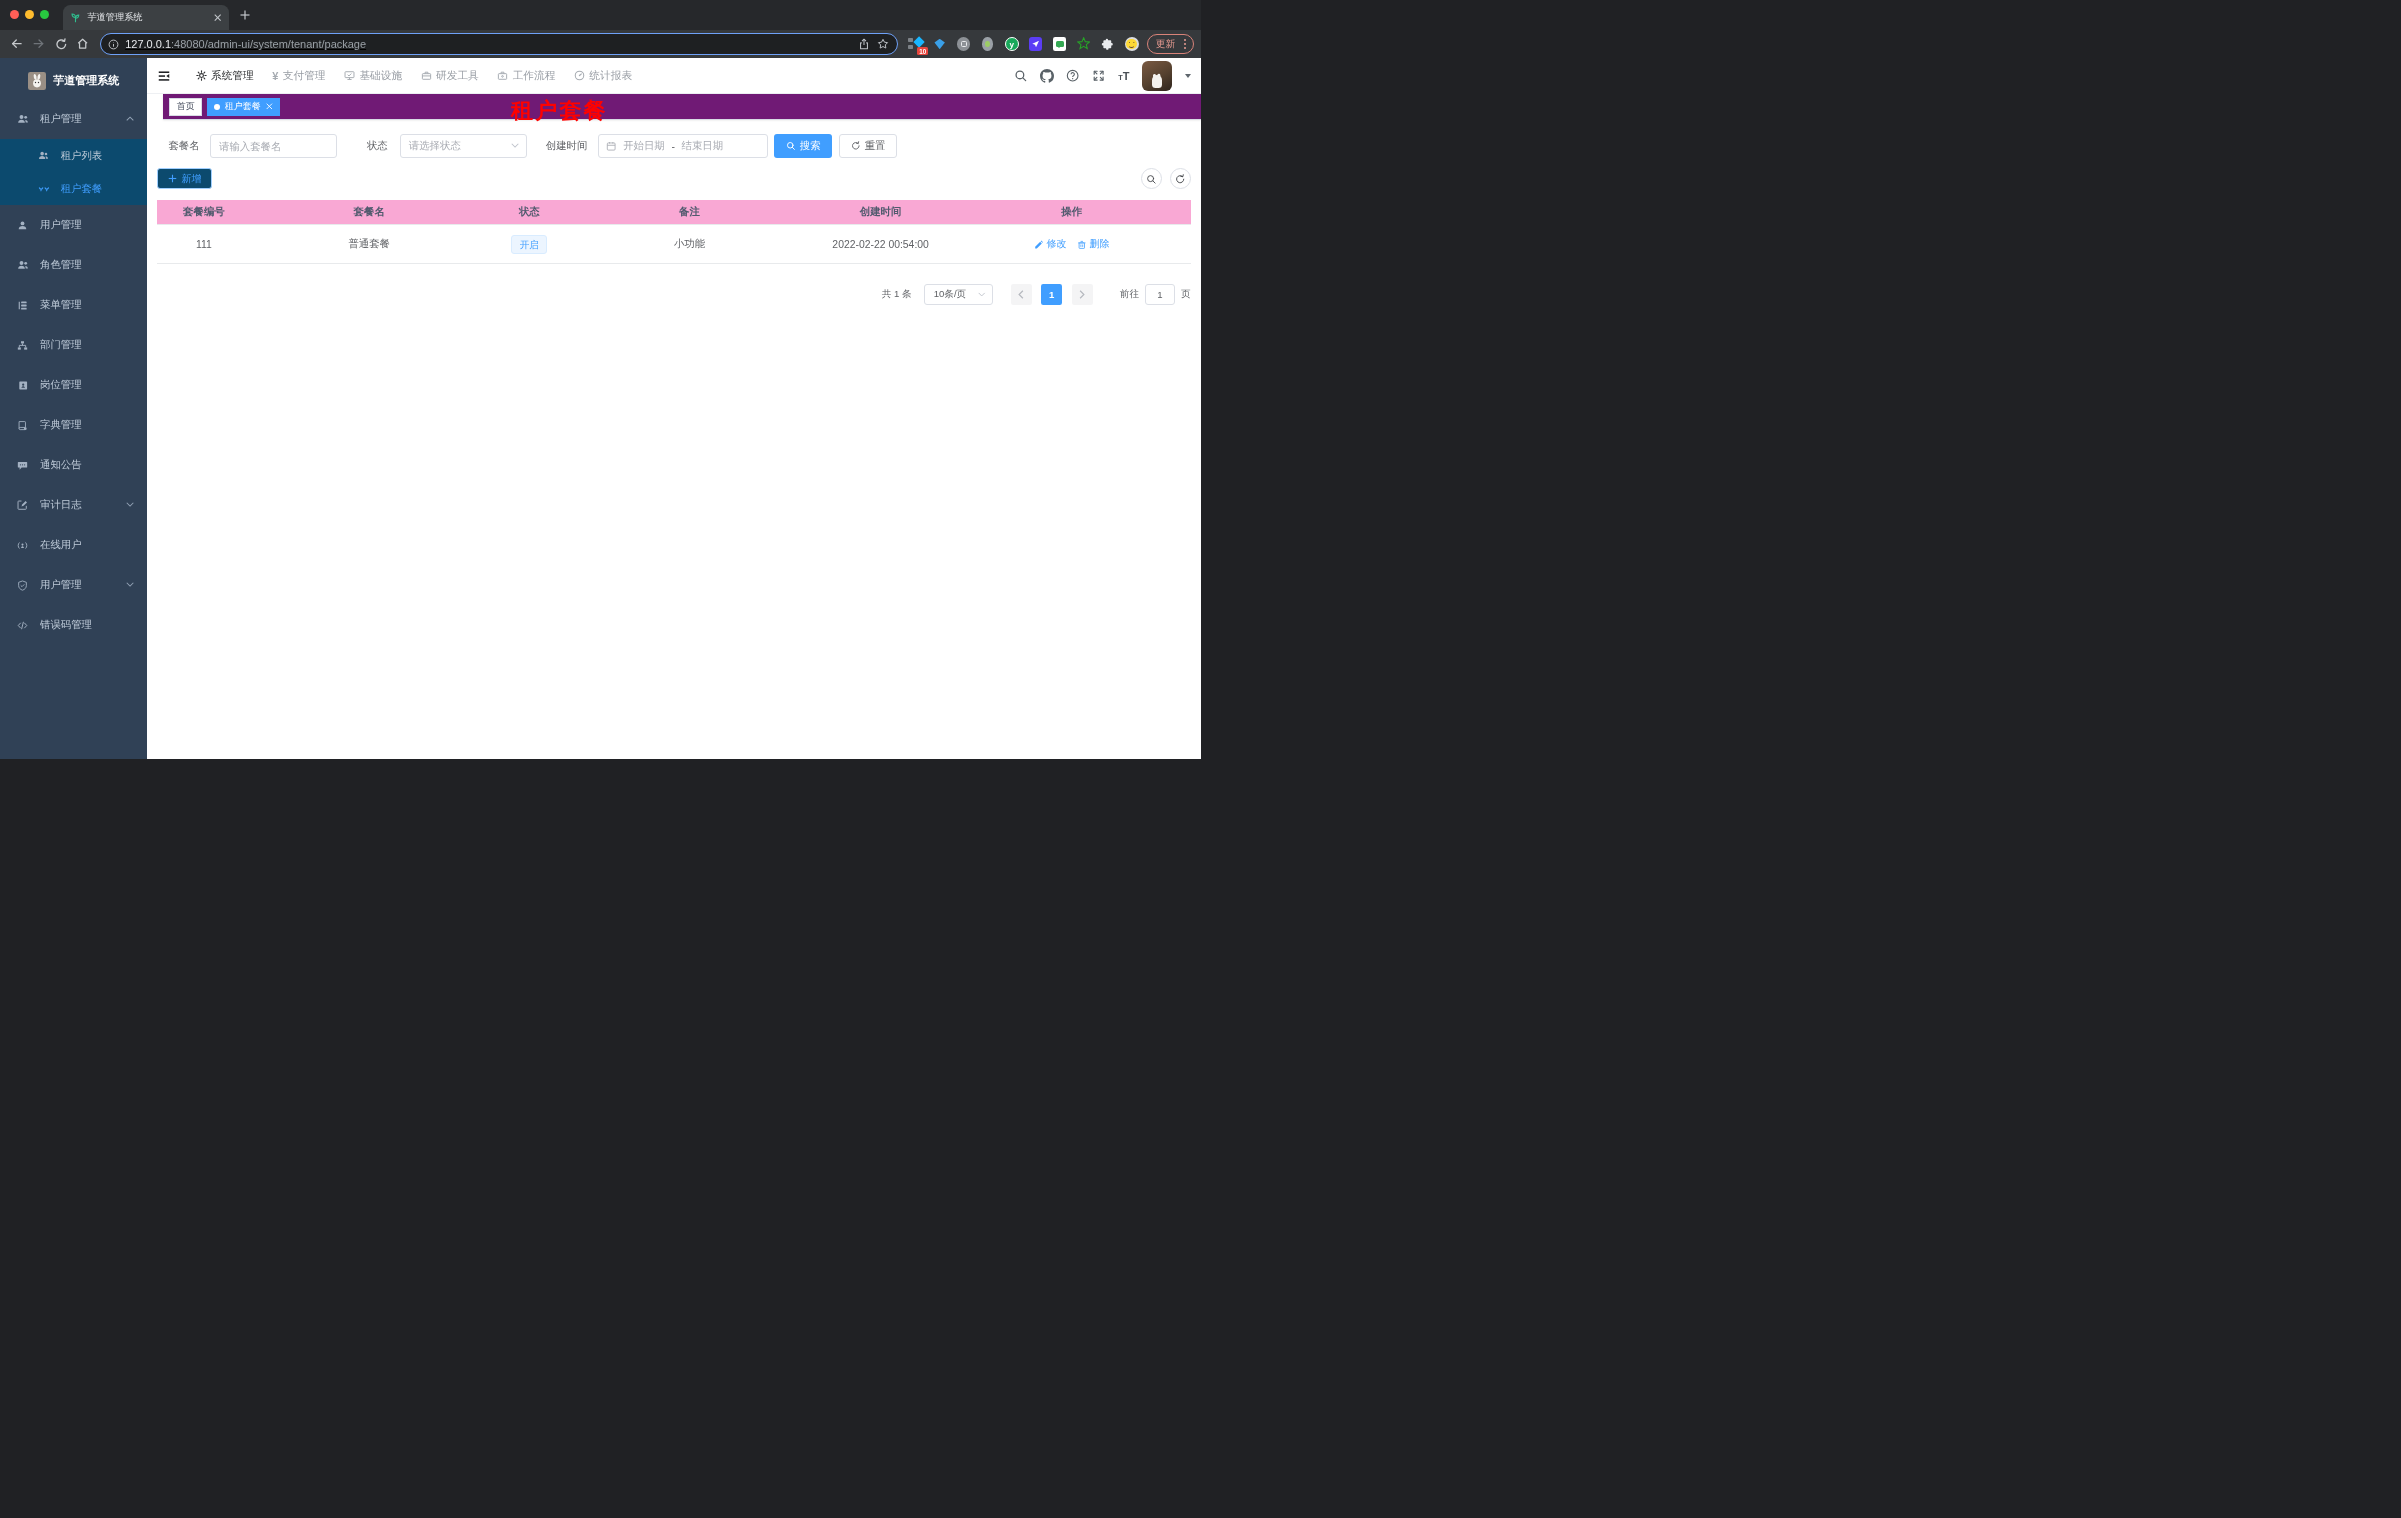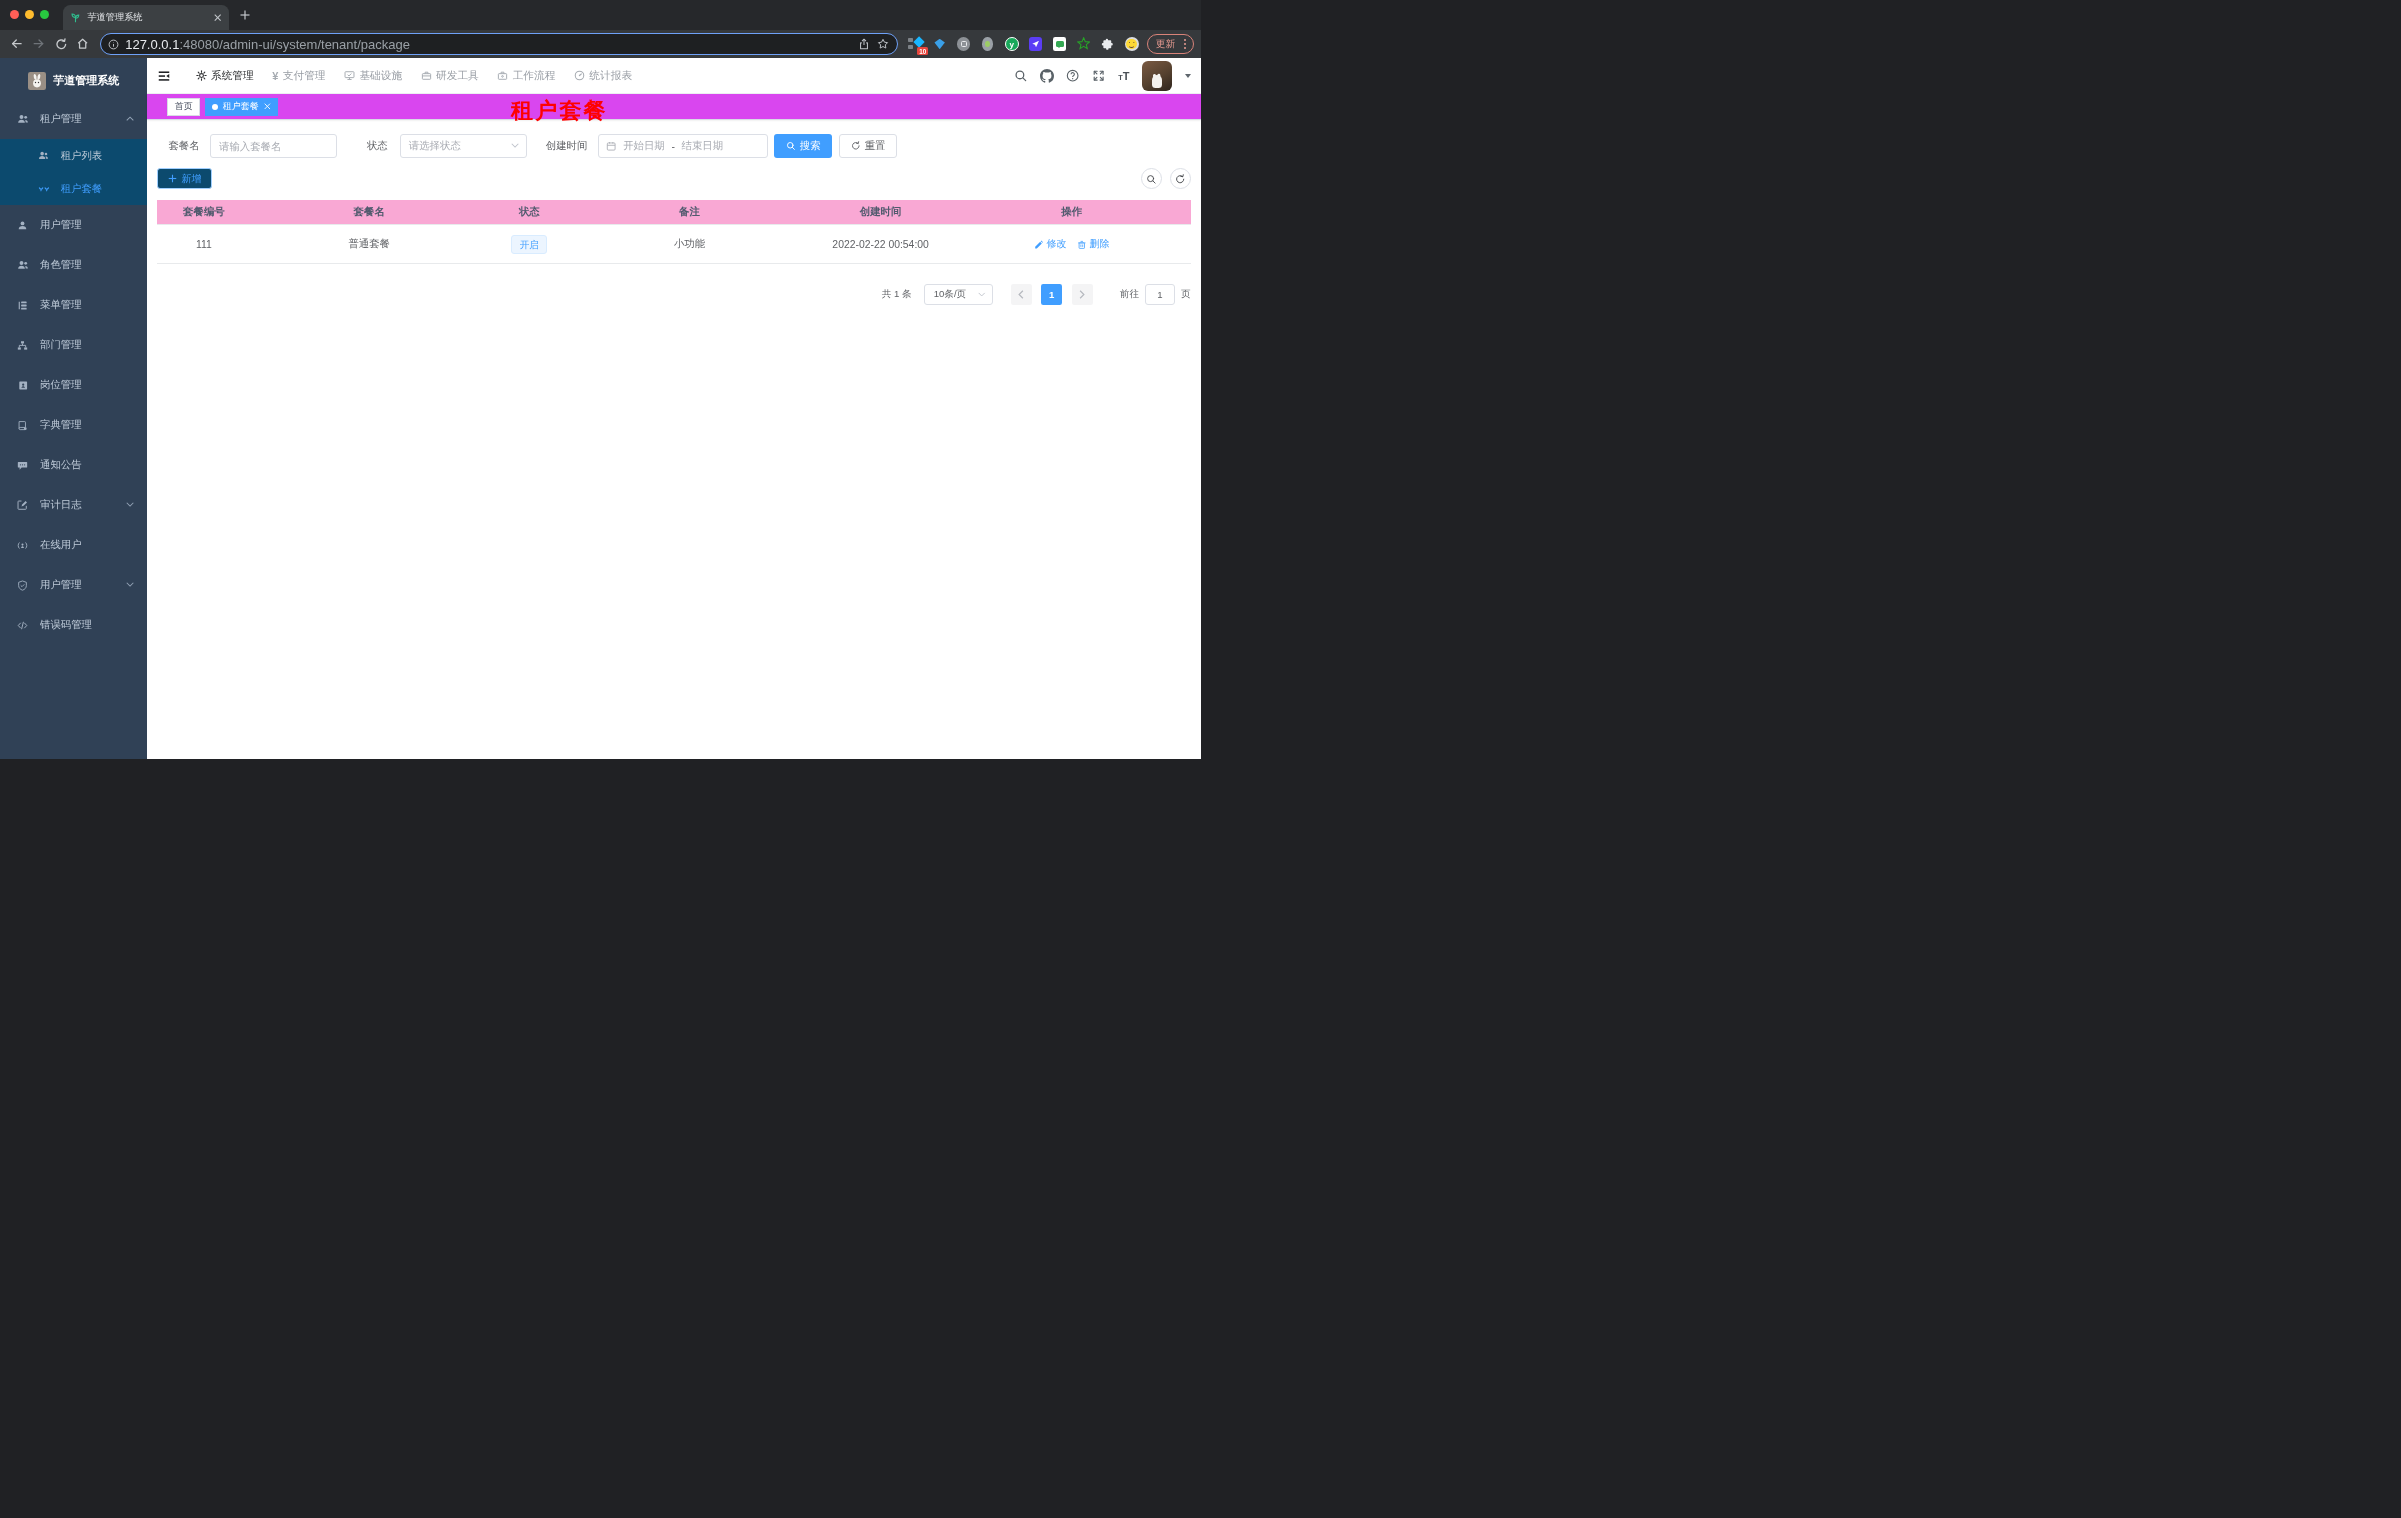--- a/index.html
+++ b/index.html
@@ -14,21 +14,21 @@
   .dot.r { background: #ff5f57; } .dot.y { background: #febc2e; } .dot.g { background: #28c840; }
   .tab { position: absolute; left: 63px; top: 5.2px; width: 166px; height: 24.4px; background: #3c4043;
          border-radius: 7.4px 7.4px 0 0; display: flex; align-items: center; padding: 0 7.4px; }
   .tab-title { color: #e8eaed; font-size: 9.2px; margin-left: 6px; flex: 1; white-space: nowrap; overflow: hidden; }
   .newtab { position: absolute; left: 239px; top: 9px; color: #c3c7cb; }
   .toolbar { height: 28px; background: #36393c; display: flex; align-items: center; padding: 0 7.4px; }
   .nav-ico { width: 19px; height: 19px; display: flex; align-items: center; justify-content: center; color: #c6c9cc; margin-right: 3px; }
   .nav-ico.dim { color: #6f7479; }
   .omnibox { flex: 1; height: 22px; margin: 0 4.4px; background: #1e2022; border: 1.5px solid #6ea1f8;
              border-radius: 11px; display: flex; align-items: center; padding: 0 7.4px; min-width: 0; }
-  .url { font-size: 13px; margin-left: 6px; white-space: nowrap; overflow: hidden; flex: 1; }
+  .url { font-size: 11px; margin-left: 6px; white-space: nowrap; overflow: hidden; flex: 1; text-decoration: underline; }
   .url .host { color: #e8eaed; } .url .rest { color: #9aa0a6; }
   .omni-ico { color: #bdc1c6; margin-left: 7.4px; flex: none; }
   .extrow { display: flex; align-items: center; gap: 9px; margin: 0 6px; }
   .ext { width: 15px; height: 15px; position: relative; display: flex; align-items: center; justify-content: center; }
   .ext .badge { position: absolute; right: -5.2px; bottom: -3.7px; background: #e8453c; color: #fff; font-size: 6.3px;
                 padding: 0.7px 2.2px; border-radius: 1.5px; font-weight: 700; }
   .diamond { width: 8.1px; height: 8.1px; background: #19b5fe; transform: rotate(45deg); position: absolute; right: 0; top: 1.5px; }
   .mini-sq { width: 4.4px; height: 4.4px; background: #7d8287; border-radius: 0.7px; position: absolute; left: 0; }
   .gem { width: 10.4px; height: 10.4px; background: #3aa0e8; clip-path: polygon(50% 0, 100% 35%, 50% 100%, 0 35%); }
   .circle-gray { width: 13.3px; height: 13.3px; border-radius: 50%; background: #8d9196; display: flex; align-items: center; justify-content: center; }
@@ -73,22 +73,22 @@
   .nav-item { display: flex; align-items: center; gap: 4.4px; font-size: 10.7px; color: #9b9fa5; color: #989da4; cursor: pointer; }
   .nav-item .n-ico { color: #a6abb1; display: flex; }
   .nav-item.active { color: #303133; } .nav-item.active .n-ico { color: #303133; }
   .header-right { margin-left: auto; display: flex; align-items: center; gap: 12.6px; padding-right: 10.4px; color: #5a6268; }
   .avatar { width: 30px; height: 30px; border-radius: 6px; background: linear-gradient(150deg, #7a5a43, #55412f 55%, #2e241c); position: relative; overflow: hidden; flex: none; }
   .avatar::before { content: ""; position: absolute; left: 9.6px; bottom: 3px; width: 10.4px; height: 12.6px; background: #f4f2ee; border-radius: 5.2px 5.2px 3.7px 3.7px; }
   .avatar::after { content: ""; position: absolute; left: 11px; bottom: 12.6px; width: 3px; height: 4.4px; background: #f4f2ee;
                    border-radius: 1.5px; box-shadow: 4.4px 0 0 #f4f2ee; transform: rotate(-4deg); }
   .caret-down { width: 0; height: 0; border: 3.7px solid transparent; border-top: 4.4px solid #5f666d; margin-top: 3.7px; }
 
-  .tags-row { height: 26px; display: flex; align-items: center; gap: 4.4px; padding-left: 20px;
-              border-bottom: 0.7px solid #d8dce5; box-shadow: 0 0.7px 2.2px rgba(0,0,0,.10); background: #d946ef; position: relative; z-index: 2; }
+  .tags-row { height: 26px; display: flex; align-items: center; gap: 4.4px; padding-left: 6px;
+              border-bottom: 0.7px solid #d8dce5; box-shadow: 0 0.7px 2.2px rgba(0,0,0,.10); background: #701a75; position: relative; z-index: 2; margin-left: 16px; }
   .tag { display: inline-flex; align-items: center; height: 18px; padding: 0 6.7px; font-size: 9px; color: #495060;
          background: #fff; border: 0.7px solid #d8dce5; cursor: pointer; }
   .tag.active { background: #409eff; border-color: #409eff; color: #fff; }
   .tag .t-dot { width: 6px; height: 6px; border-radius: 50%; background: #fff; margin-right: 4.4px; }
   .tag .t-close { margin-left: 5.2px; display: flex; color: #fff; }
 
   .red-title { position: absolute; left: 364px; top: 38px; font-size: 22px; font-weight: 700; color: #fe0100;
                letter-spacing: 2.2px; z-index: 6; white-space: nowrap; }
 
   .content { flex: 1; padding: 0 10.4px; background: #fff; position: relative; }

